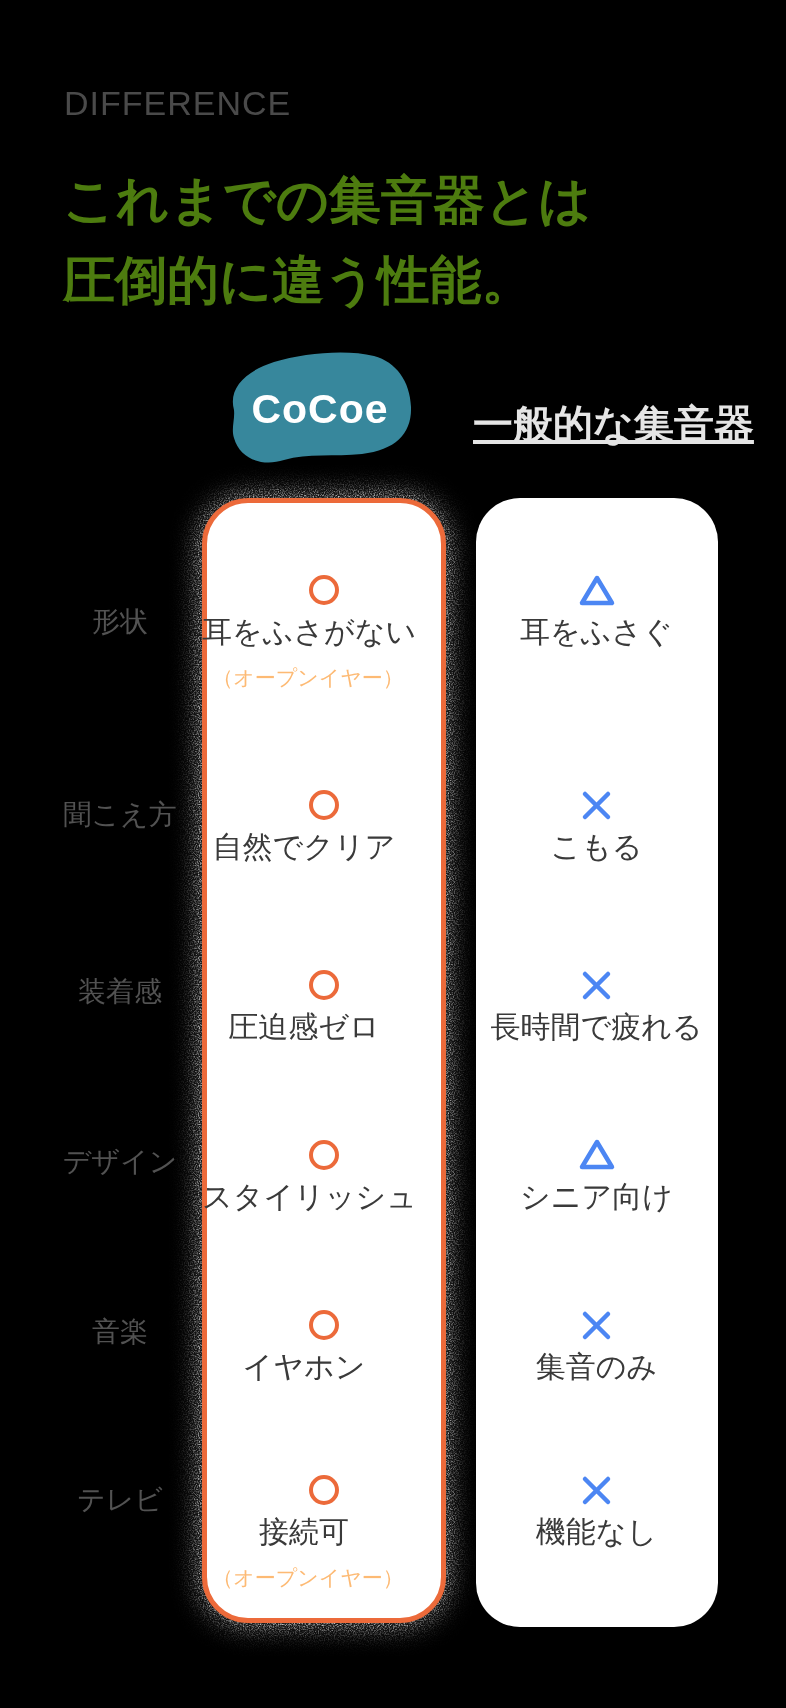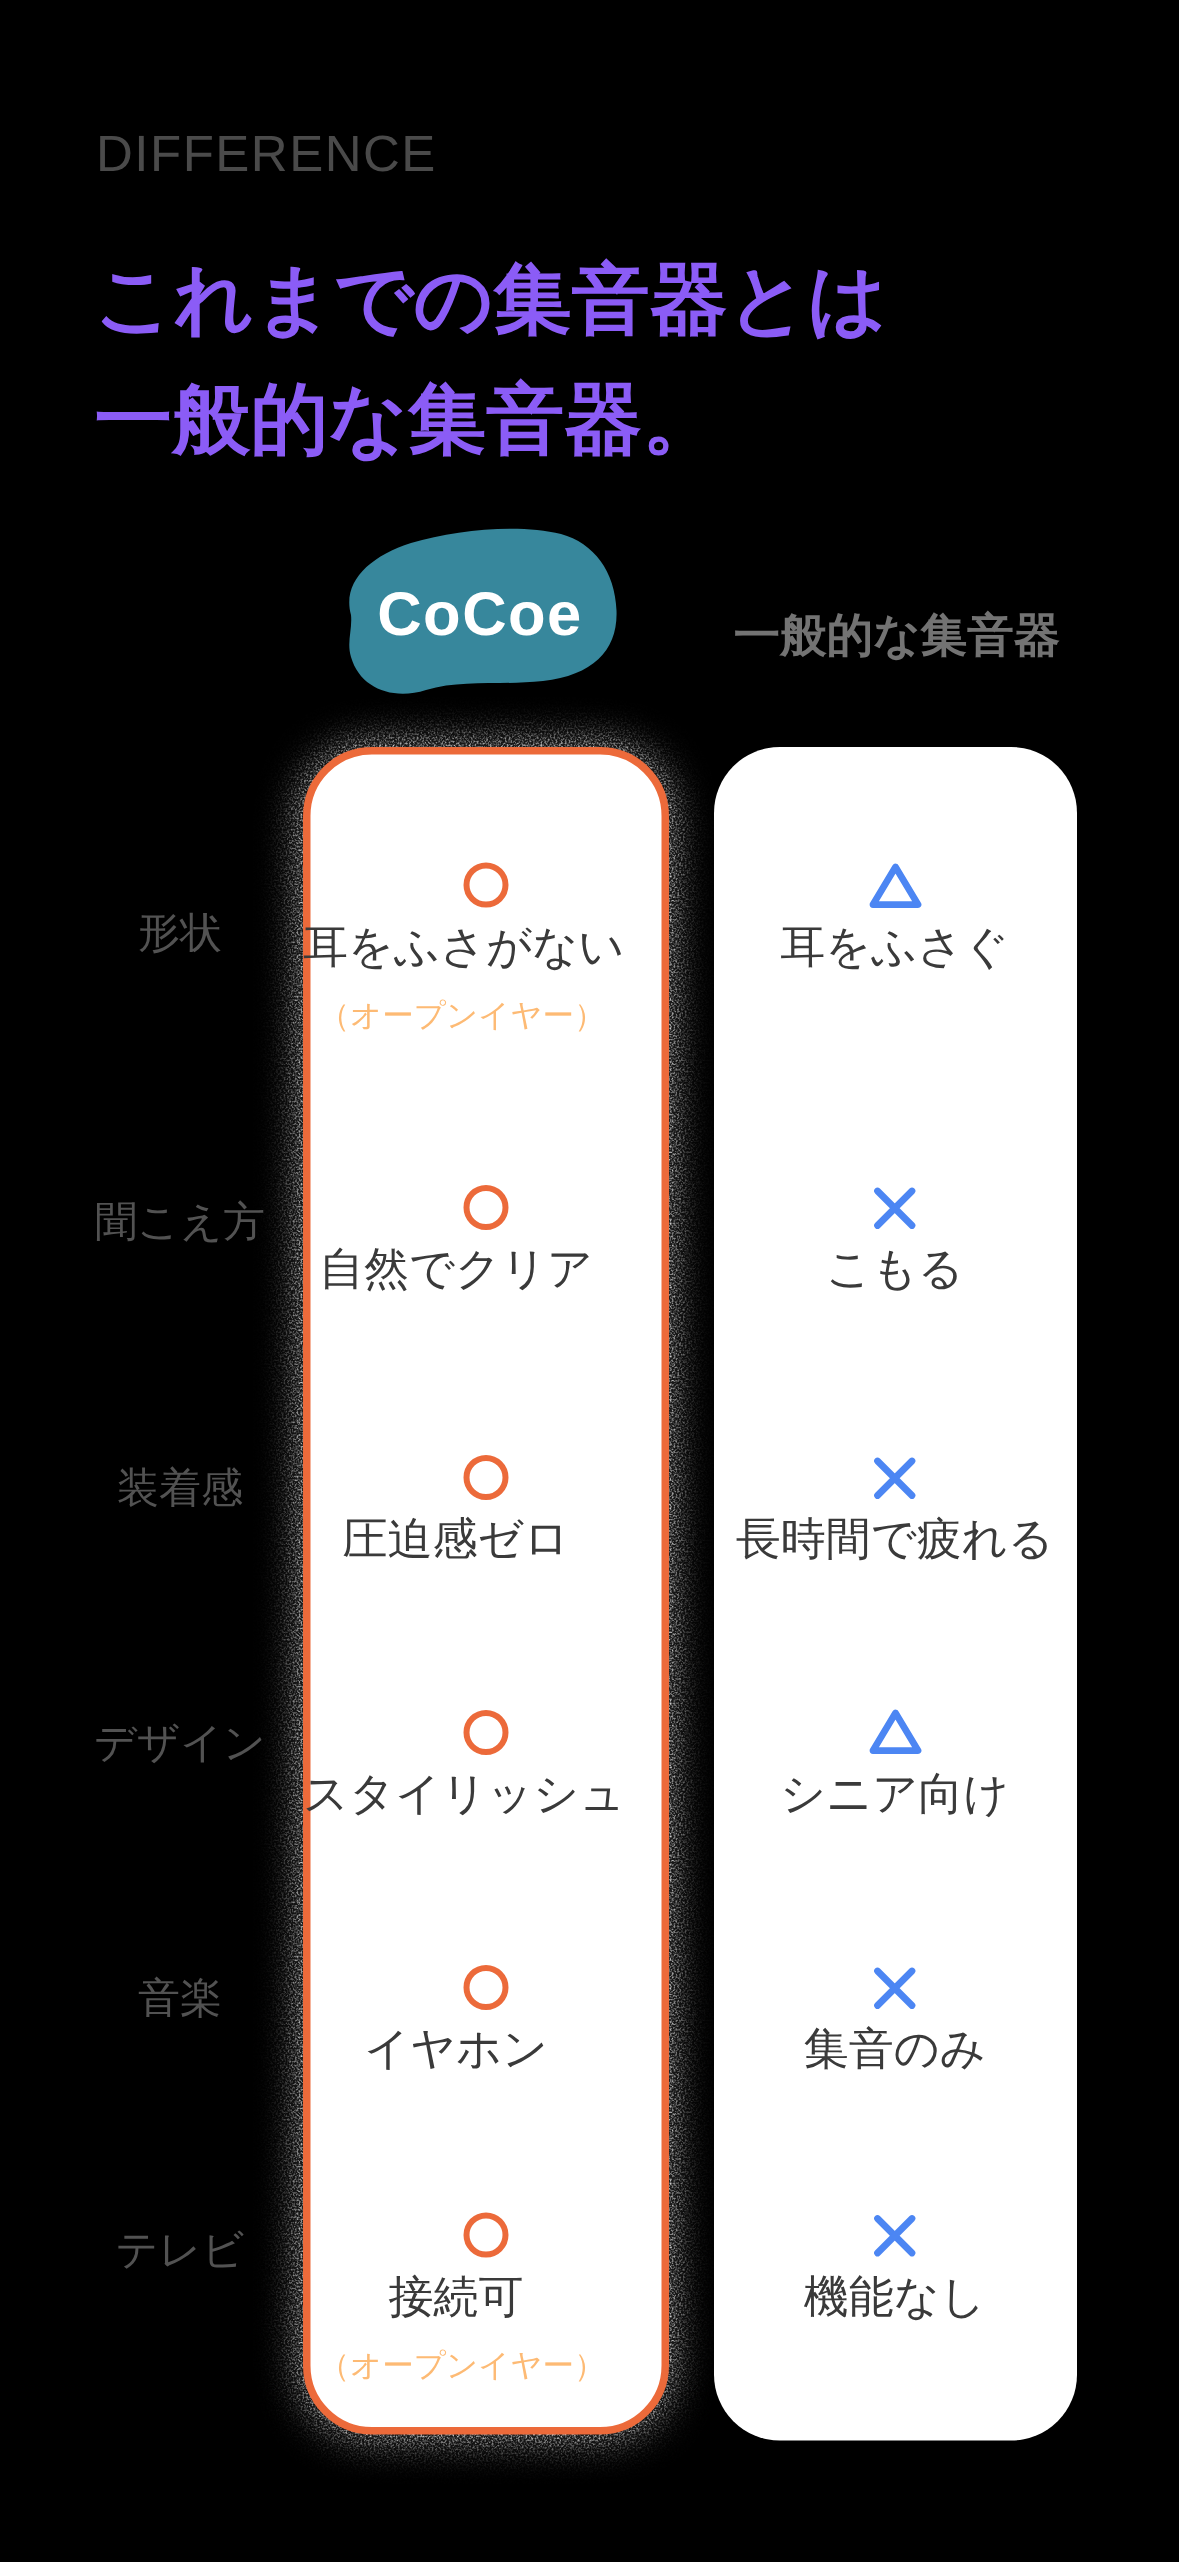--- a/index.html
+++ b/index.html
@@ -7,25 +7,25 @@
     position:relative;width:786px;height:1708px;background:#000;overflow:hidden;
     font-family:"Liberation Sans","DejaVu Sans",sans-serif;
   }
   .abs{position:absolute;}
   .kicker{
     left:64px;top:84px;font-size:34px;letter-spacing:1px;
     color:#4a4a4a;font-weight:400;
   }
   .heading{
     left:63px;top:160px;font-size:52px;line-height:80px;
-    font-weight:700;color:#8b5cf6;white-space:nowrap;
+    font-weight:700;color:#4d7c0f;white-space:nowrap;
   }
   .competitor-label{
     left:473px;top:404px;width:250px;text-align:center;
-    font-size:31px;line-height:40px;font-weight:600;color:#737373;white-space:nowrap;
+    font-size:40px;line-height:40px;font-weight:600;color:#e5e5e5;white-space:nowrap;text-decoration:underline;
   }
   .logo-svg{left:220px;top:346px;}
   .halo-svg{left:122px;top:418px;}
   .card{background:#fff;position:absolute;}
   .card-cocoe{
     left:202px;top:498px;width:244px;height:1125px;border-radius:46px;
     border:5px solid #EC6A3A;box-sizing:border-box;
   }
   .card-generic{
     left:476px;top:498px;width:242px;height:1129px;border-radius:44px;
@@ -52,21 +52,21 @@
 </style>
 </head>
 <body>
 
 <div class="stage">
 
   <div class="abs kicker">DIFFERENCE</div>
 
   <div class="abs heading">
     <div>これまでの集音器とは</div>
-    <div>一般的な集音器。</div>
+    <div>圧倒的に違う性能。</div>
   </div>
 
   <svg class="abs logo-svg" width="196" height="128" viewBox="0 0 196 128">
     <path d="M 14 64
          C 8 42, 26 25, 54 16
          C 84 7, 126 3, 154 10
          C 176 16, 190 35, 191 61
          C 192 87, 176 104, 142 108
          C 114 111, 88 107, 64 114
          C 42 121, 20 113, 14 92

